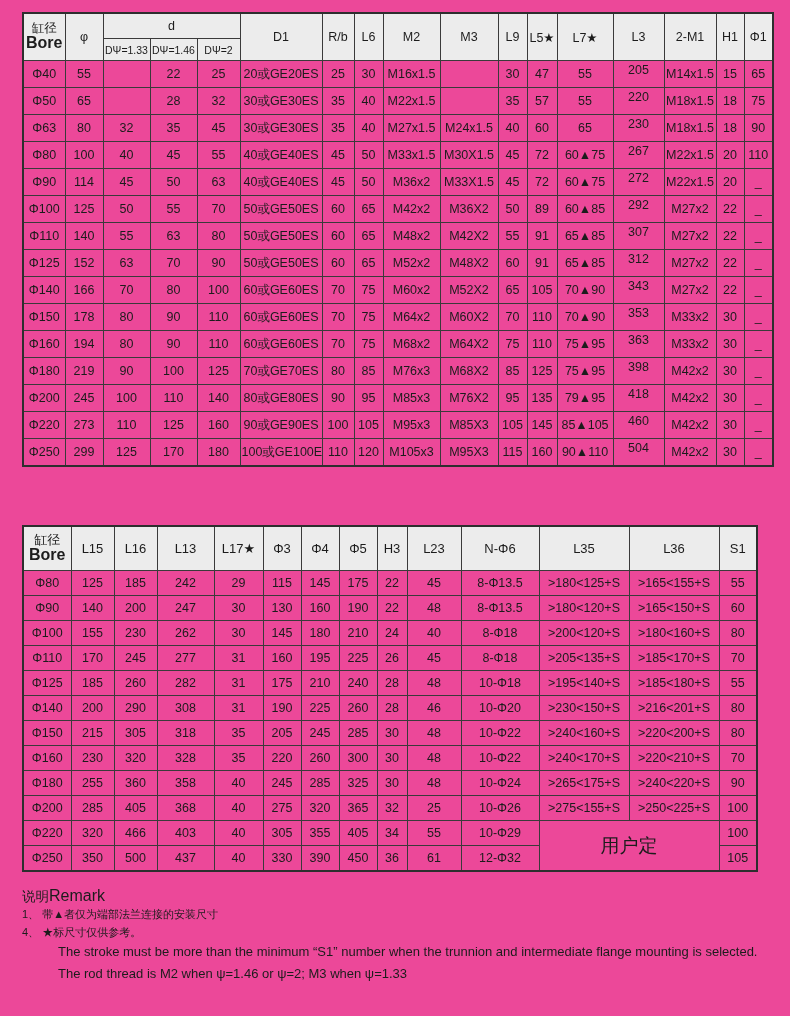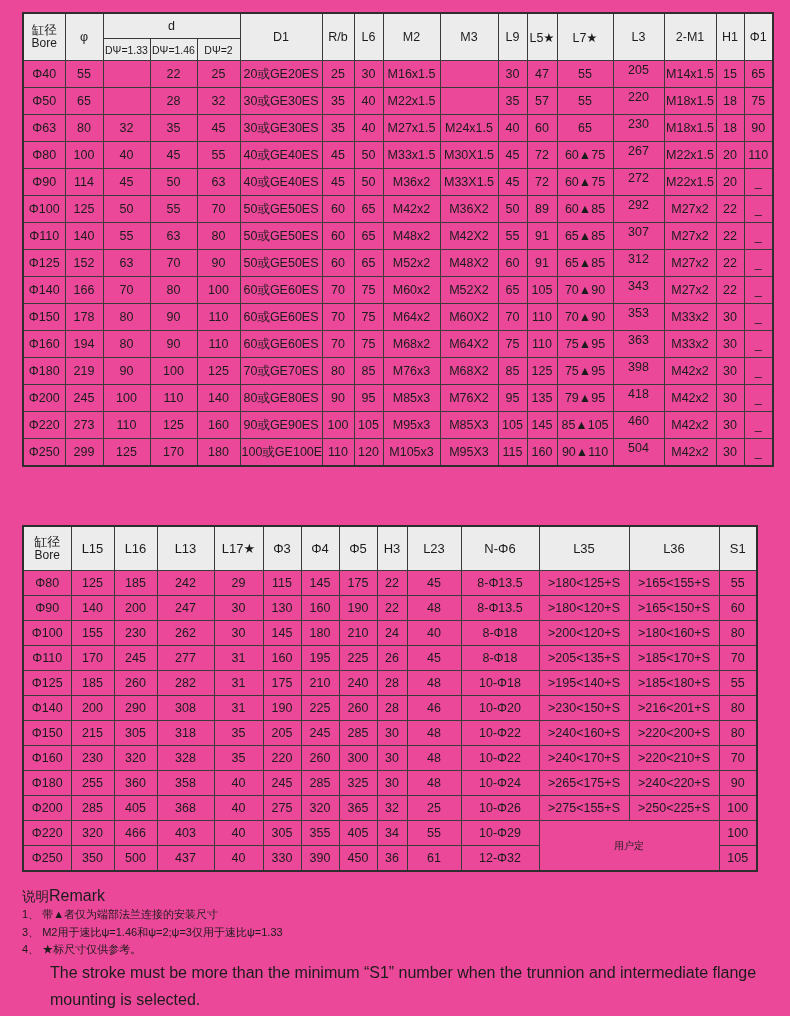--- a/index.html
+++ b/index.html
@@ -38,32 +38,32 @@
   }
   
   .t1 { width: 748px; margin-top: 2px; }
   .t1 th, .t1 td { font-size: 12.5px; }
   .t1 thead tr.h1 th { height: 24px; }
   .t1 thead tr.h2 th { height: 21px; }
   .t1 tbody td { height: 25px; }
   .t1 td.l3 { vertical-align: top; line-height: 1.3; padding-top: 1px; }
   .sub-h { font-size: 10.5px !important; }
   .bore-h { line-height: 1.05; }
-  .bore-h .sub { font-size: 12px; }
+  .bore-h .sub { font-size: 16px; font-weight: bold; }
   
   .t2 { width: 734px; margin-top: 58px; }
   .t2 th { height: 43px; font-size: 13px; }
   .t2 tbody td { height: 24px; font-size: 12.5px; }
-  .t2 td.merged-note { font-size: 10px; }
+  .t2 td.merged-note { font-size: 19px; }
   
   .remarks { margin-top: 15px; }
   .remarks-title { font-size: 13.5px; }
   .remarks-title .en { font-size: 16px; }
   .r-zh { font-size: 11px; line-height: 1.6; }
-  .r-en { font-size: 16px; line-height: 1.7; margin-left: 28px; }
+  .r-en { font-size: 13px; line-height: 1.7; margin-left: 36px; }
 </style>
 </head>
 <body>
 
 <div class="page">
 
   <table class="dim-table t1">
     <colgroup>
       <col style="width:42px">
         <col style="width:38px">
@@ -626,20 +626,19 @@
           <td>61</td>
           <td>12-Φ32</td>
           <td>105</td>
         </tr>
       </tbody>
   </table>
 
   <div class="remarks">
     <div class="remarks-title"><span>说明</span><span class="en">Remark</span></div>
     <div class="r-zh">1、 带▲者仅为端部法兰连接的安装尺寸</div>
-    <div class="r-zh">3、 M2用于速比ψ=1.46和ψ=2;ψ=3仅用于速比ψ=1.33</div>
     <div class="r-zh">4、 ★标尺寸仅供参考。</div>
     <div class="r-en">The stroke must be more than the minimum “S1” number when the  trunnion and intermediate flange mounting is selected.</div>
     <div class="r-en">The rod thread is M2 when ψ=1.46 or ψ=2; M3 when ψ=1.33</div>
 
   </div>
 
 </div>
 
 </body></html>

